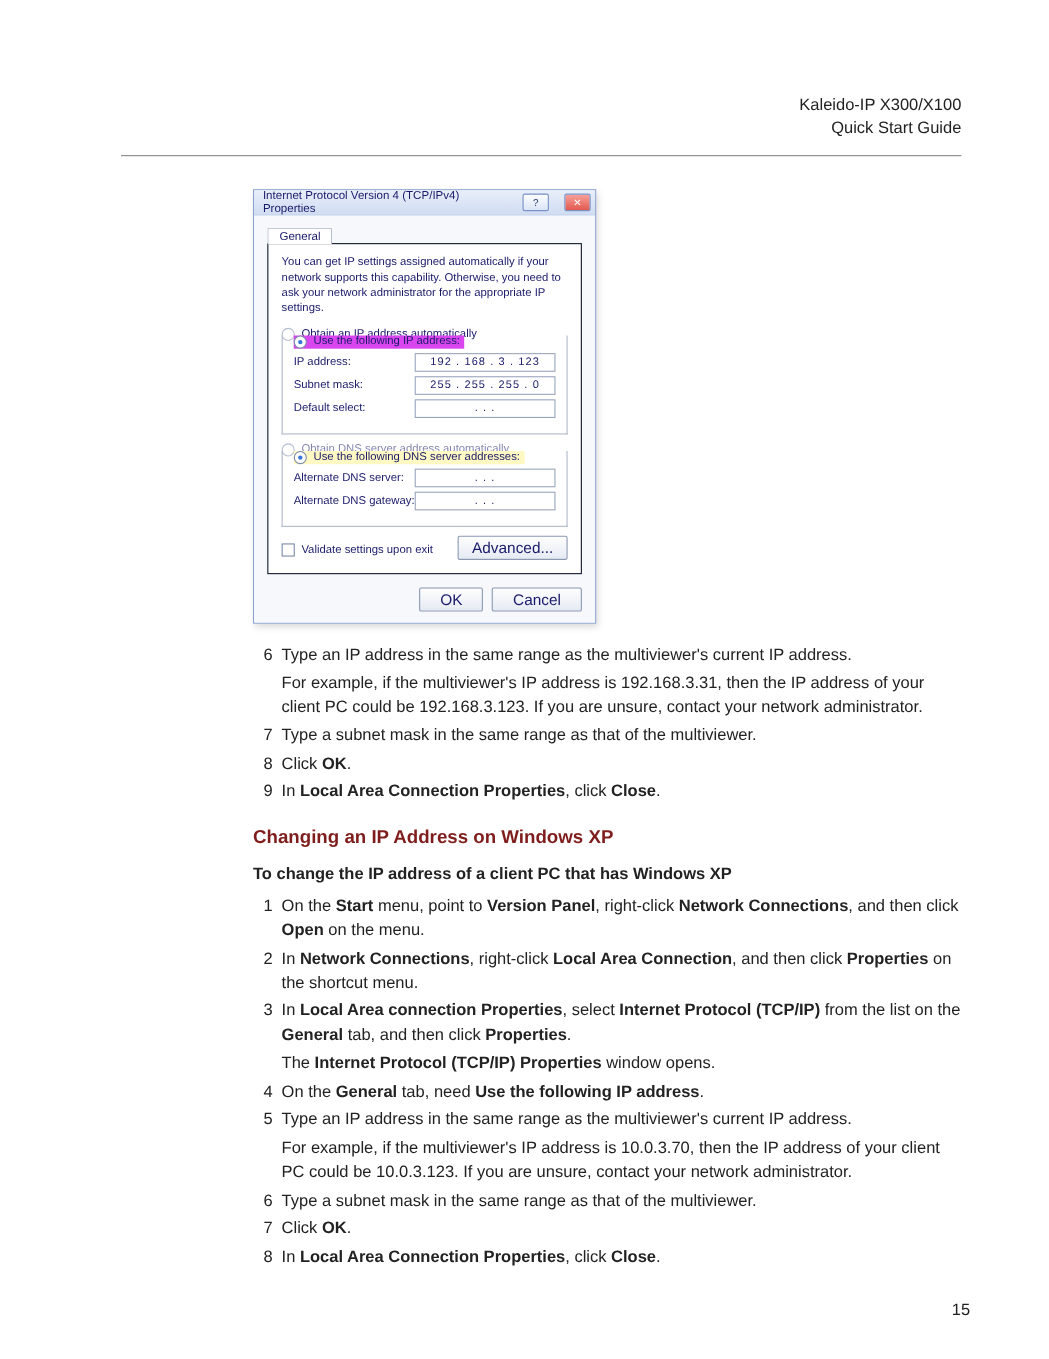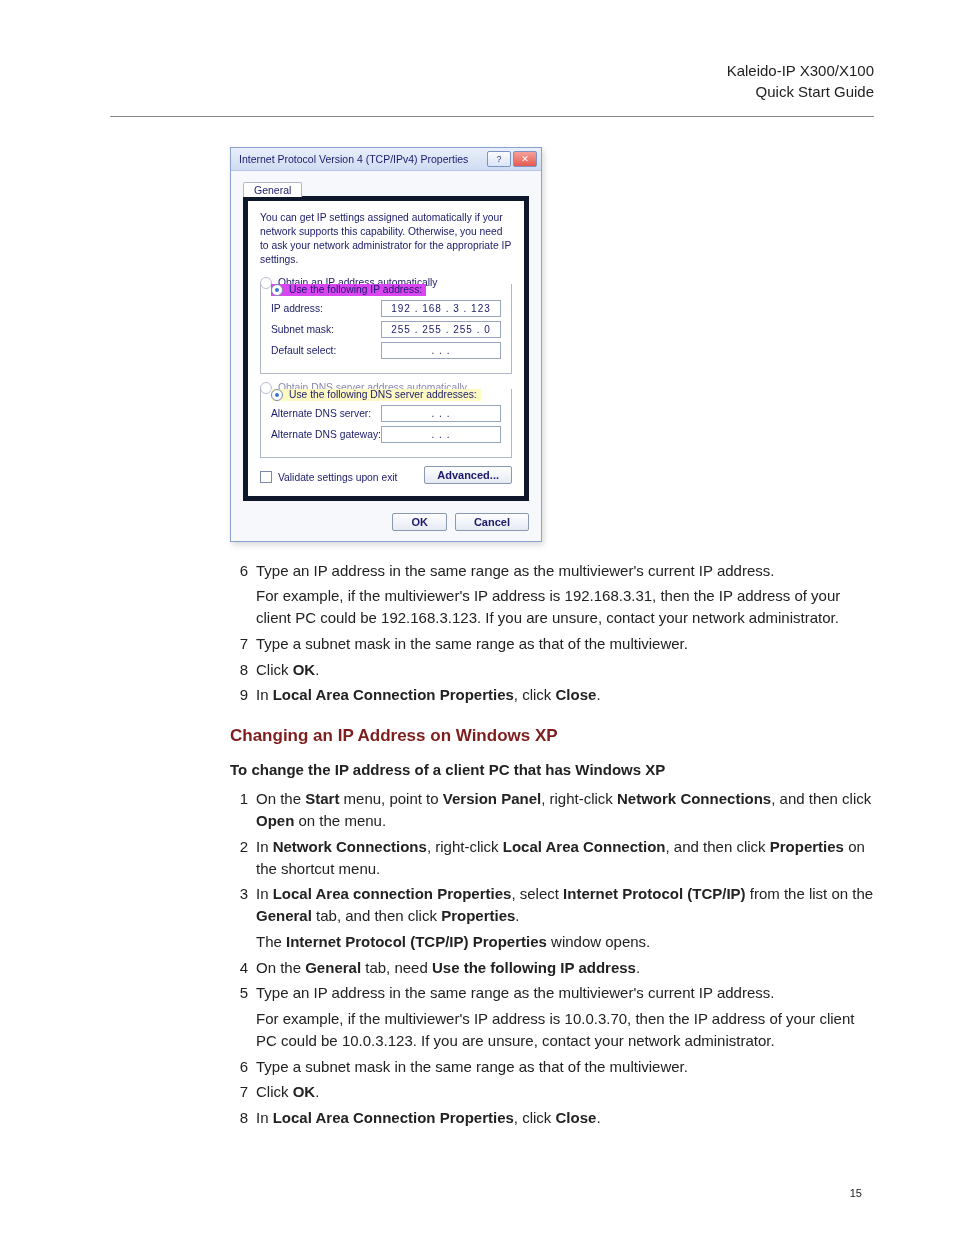--- a/index.html
+++ b/index.html
@@ -7,21 +7,21 @@
     padding: 0;
     background: #fff;
     font-family: "Segoe UI", "Myriad Pro", Arial, sans-serif;
     color: #222;
   }
   .page {
     width: 954px;
     height: 1235px;
     position: relative;
     box-sizing: border-box;
-    padding: 60px 80px 40px 110px;
+    padding: 85px 80px 40px 110px;
   }
   .header {
     text-align: right;
     font-size: 15px;
     line-height: 1.4;
     color: #222;
   }
   .header-rule {
     border: none;
     border-top: 1px solid #888;
@@ -39,20 +39,21 @@
     color: #1a1a6a;
     box-shadow: 2px 3px 6px rgba(0,0,0,0.15);
   }
   .dialog-titlebar {
     height: 22px;
     background: linear-gradient(#e9effa, #cfdcf2);
     border-bottom: 1px solid #b7c7e6;
     display: flex;
     align-items: center;
     padding: 0 4px 0 8px;
+    gap: 12px;
   }
   .dialog-title {
     flex: 1;
     font-size: 10.5px;
     color: #1a1a6a;
   }
   .title-btn {
     width: 22px;
     height: 14px;
     margin-left: 2px;
@@ -80,21 +81,21 @@
   }
   .tab {
     border: 1px solid #b0b8c8;
     border-bottom: none;
     background: #fff;
     padding: 1px 10px;
     font-size: 10.5px;
     border-radius: 2px 2px 0 0;
   }
   .tab-content {
-    border: 5px solid #0f172a;
+    border: 1px solid #0f172a;
     background: #fff;
     padding: 10px 12px 12px 12px;
     margin-top: -1px;
   }
   .intro {
     font-size: 10.3px;
     line-height: 1.35;
     margin-bottom: 10px;
   }
   .radio-row {
@@ -154,26 +155,25 @@
     gap: 6px;
     font-size: 10.3px;
     margin-top: 4px;
   }
   .chk {
     width: 10px; height: 10px;
     border: 1px solid #7a8aa8;
     background: #fff;
   }
   .btn {
-    font-size: 11px;
+    font-size: 14px;
     border: 1px solid #8a98b2;
     background: linear-gradient(#fefefe,#e5eaf3);
     padding: 2px 12px;
     border-radius: 2px;
-    font-weight: bold;
   }
   .row-end {
     display: flex;
     justify-content: space-between;
     align-items: center;
     margin-top: 6px;
   }
   .dialog-footer-btns {
     display: flex;
     justify-content: flex-end;
@@ -213,22 +213,22 @@
     margin: 18px 0 10px 0;
   }
   .bold { font-weight: 700; }
   .proc-title {
     font-weight: 700;
     margin: 0 0 8px 0;
   }
   .pagenum {
     position: absolute;
     bottom: 36px;
-    right: 92px;
-    font-size: 11px;
+    right: 72px;
+    font-size: 15px;
     margin-top: 41px;
   }
 </style>
 </head>
 <body>
 
 <div class="page">
   <div class="header">
     <div>Kaleido-IP X300/X100</div>
     <div>Quick Start Guide</div>

